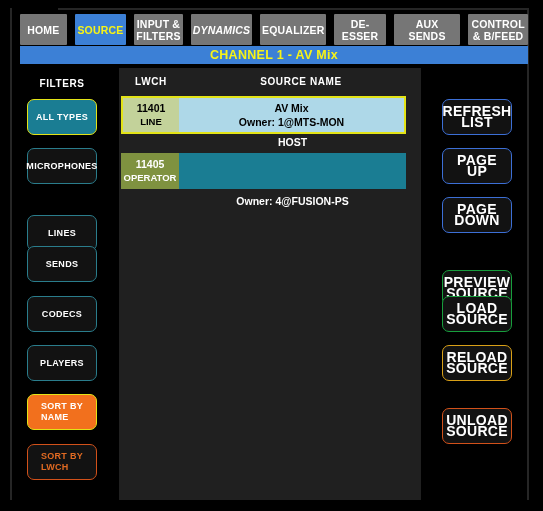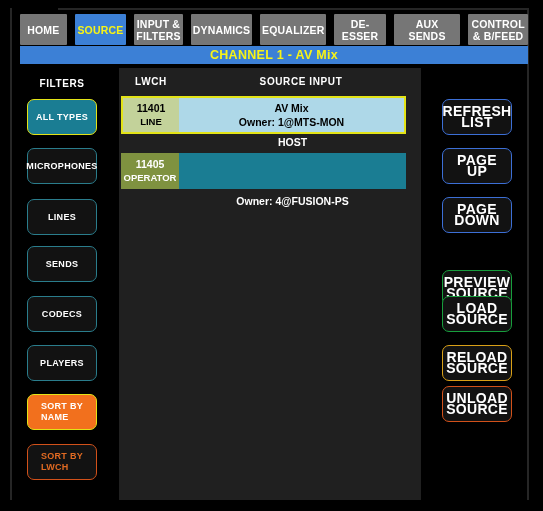--- a/index.html
+++ b/index.html
@@ -237,49 +237,49 @@
 
   <div class="frame-line" style="left:58px; top:8px; width:470px; height:2px;"></div>
   <div class="frame-line" style="left:10px; top:8px; width:2px; height:492px;"></div>
   <div class="frame-line" style="left:527px; top:8px; width:2px; height:492px;"></div>
 
   <div id="tabbar">
       <div class="tab" style="width: 56px;">HOME</div>
       <div class="tab active" style="width: 62px;">SOURCE</div>
       <div class="tab" style="width: 54px;">INPUT &amp;
 FILTERS</div>
-      <div class="tab" style="width: 66px;">DYNAMICS</div>
+      <div class="tab" style="width: 66px; font-style: italic;">DYNAMICS</div>
       <div class="tab" style="width: 66px;">EQUALIZER</div>
       <div class="tab" style="width: 62px;">DE-ESSER</div>
       <div class="tab" style="width: 80px;">AUX
 SENDS</div>
       <div class="tab" style="width: 72px;">CONTROL
 &amp; B/FEED</div>
     </div>
 
   <div id="channelbar">CHANNEL 1  -  AV Mix</div>
 
   <div id="filters-title">FILTERS</div>
   <div id="filters-col">
       <div class="sidebtn teal-on" style="top: 99px;">ALL TYPES</div>
       <div class="sidebtn" style="top: 148px;">MICROPHONES</div>
-      <div class="sidebtn" style="top: 199px;">LINES</div>
+      <div class="sidebtn" style="top: 215px;">LINES</div>
       <div class="sidebtn" style="top: 246px;">SENDS</div>
       <div class="sidebtn" style="top: 296px;">CODECS</div>
       <div class="sidebtn" style="top: 345px;">PLAYERS</div>
       <div class="sidebtn orange-on" style="top: 394px;">SORT BY
 NAME</div>
       <div class="sidebtn orange-off" style="top: 444px;">SORT BY
 LWCH</div>
     </div>
 
   <div id="listpanel">
     <div id="list-head">
       <div class="col-lwch">LWCH</div>
-      <div class="col-name">SOURCE INPUT</div>
+      <div class="col-name">SOURCE NAME</div>
     </div>
     <div id="rows">
         <div class="row selected">
           <div class="lwch">
             <span>11401</span>
             <span class="sub">LINE</span>
           </div>
           <div class="sname">
             <span>AV Mix</span>
             <span>Owner: 1@MTS-MON</span>
@@ -304,17 +304,17 @@
       <div class="actbtn" style="top: 148px;">PAGE
 UP</div>
       <div class="actbtn" style="top: 197px;">PAGE
 DOWN</div>
       <div class="actbtn green" style="top: 246px; margin-top: 24px;">PREVIEW
 SOURCE</div>
       <div class="actbtn green" style="top: 296px;">LOAD
 SOURCE</div>
       <div class="actbtn amber" style="top: 345px;">RELOAD
 SOURCE</div>
-      <div class="actbtn red" style="top: 386px;">UNLOAD
+      <div class="actbtn red" style="top: 408px;">UNLOAD
 SOURCE</div>
     </div>
 
 </div>
 
 </body></html>

